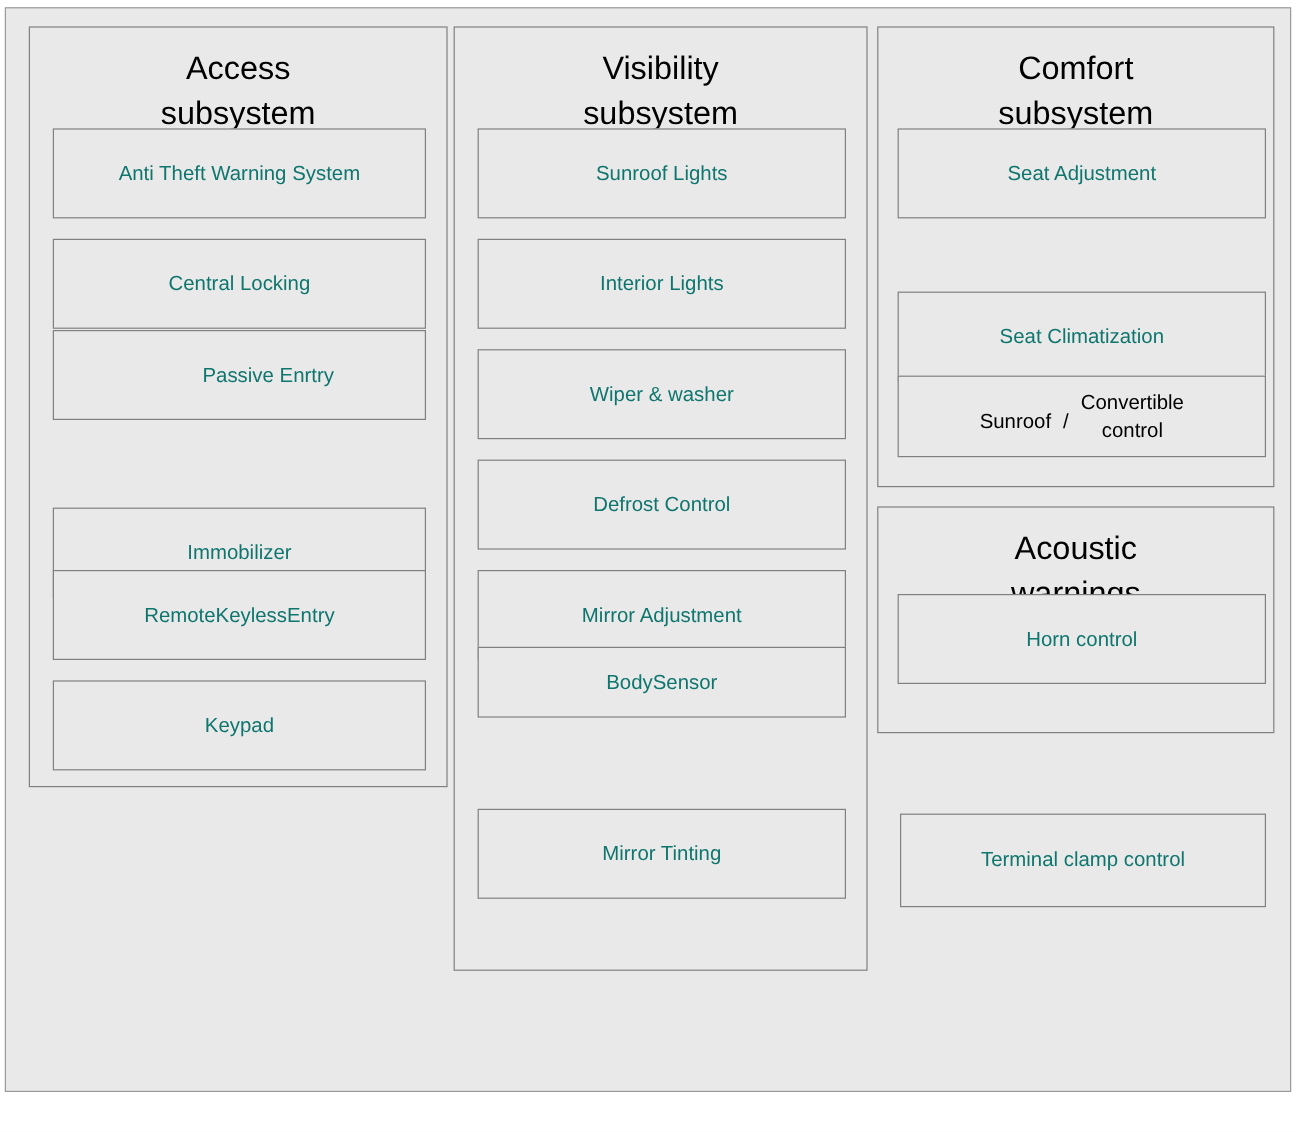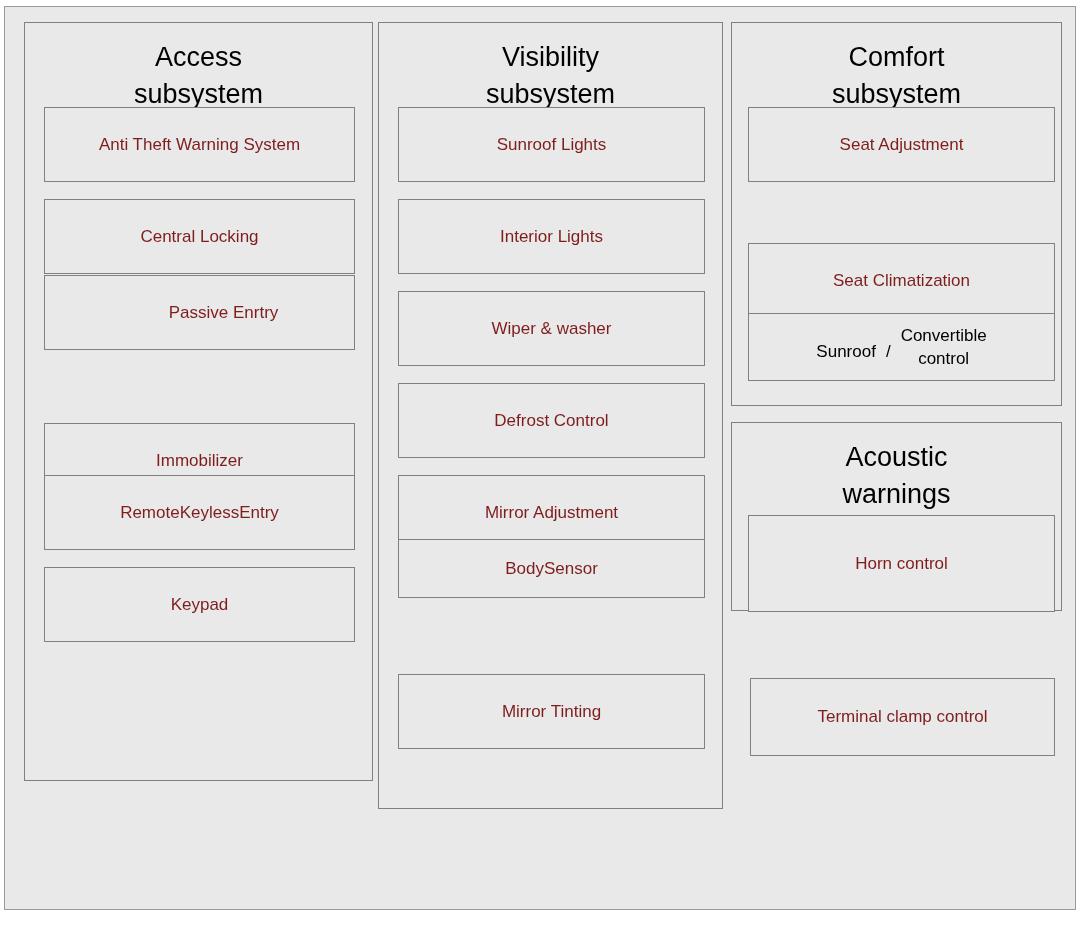--- a/index.html
+++ b/index.html
@@ -59,21 +59,21 @@
     position: absolute;
     background: #e9e9e9;
     border: 1px solid #808080;
     box-sizing: border-box;
     display: flex;
     align-items: center;
     justify-content: center;
     text-align: center;
     font-size: 17px;
     line-height: 22px;
-    color: #7f1d1d;
+    color: #0f766e;
   }
 
   
   .node-split {
     position: absolute;
     background: #e9e9e9;
     border: 1px solid #808080;
     box-sizing: border-box;
     font-size: 17px;
     color: #000000;
@@ -107,21 +107,21 @@
     white-space: pre-line;
   }
 </style>
 </head>
 <body>
 
 <div id="canvas">
 
   <div class="outer-frame"></div>
 
-  <div class="panel" style="left:24px; top:22px; width:349px; height:759px;">
+  <div class="panel" style="left:24px; top:22px; width:349px; height:634px;">
     <div class="panel-title" style="top:16px;">Access
 subsystem</div>
 
     <div class="node" style="left:19px; top:84px; width:311px; height:75px;">Anti Theft Warning System</div>
 
     <div class="node" style="left:19px; top:176px; width:311px; height:75px;">Central Locking</div>
 
     <div class="node" style="left:19px; top:252px; width:311px; height:75px;padding-left:48px;">Passive Enrtry</div>
 
     <div class="node" style="left:19px; top:360px; width:311px; height:75px;margin-top:40px;">Immobilizer</div>
@@ -165,18 +165,18 @@
         <span class="split-right">Convertible
 control</span>
       </div>
     </div>
   </div>
 
   <div class="panel" style="left:731px; top:422px; width:331px; height:189px;">
     <div class="panel-title" style="top:16px;">Acoustic
 warnings</div>
 
-    <div class="node" style="left:16px; top:92px; width:307px; height:97px;">Horn control</div>
+    <div class="node" style="left:16px; top:72px; width:307px; height:75px;">Horn control</div>
   </div>
 
   <div class="node" style="left:750px; top:678px; width:305px; height:78px;">Terminal clamp control</div>
 
 </div>
 
 </body></html>

